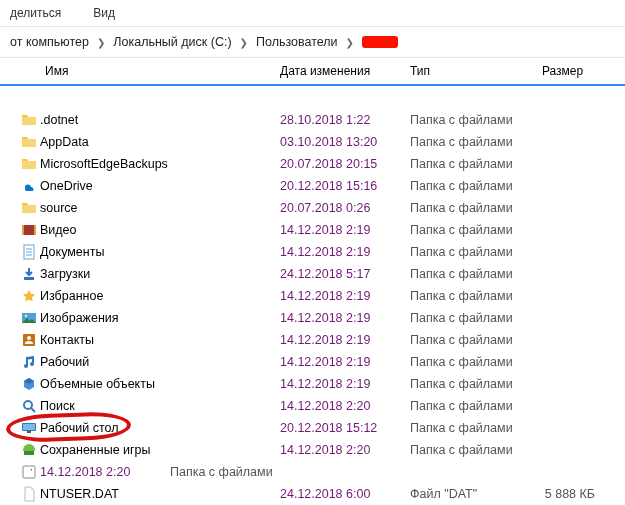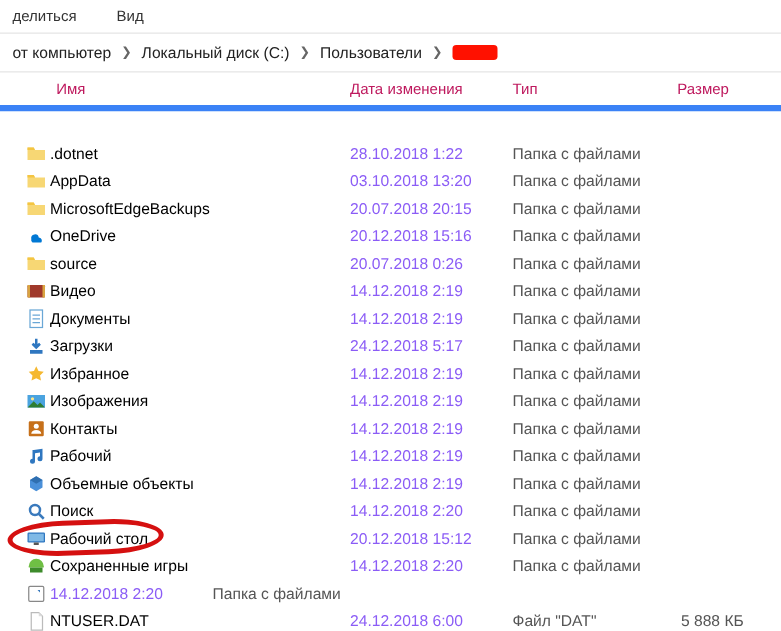--- a/index.html
+++ b/index.html
@@ -4,30 +4,30 @@
   <style>
     * { margin: 0; padding: 0; box-sizing: border-box; }
     body { font-family: "Segoe UI", Tahoma, sans-serif; font-size: 12px; background: #fff; color: #000; width: 625px; height: 505px; overflow: hidden; }
     .menubar { display: flex; gap: 32px; padding: 6px 10px; color: #333; font-size: 12px; }
     .menubar span { cursor: default; }
     .divider { height: 1px; background: #e5e5e5; }
     .breadcrumb { display: flex; align-items: center; padding: 8px 10px; font-size: 12.5px; color: #222; }
     .breadcrumb .crumb { cursor: pointer; }
     .breadcrumb .chev { margin: 0 8px; color: #666; font-size: 10px; }
     .redact { display: inline-block; width: 36px; height: 12px; background: #ff1100; border-radius: 3px; }
-    .headers { display: flex; align-items: center; padding: 6px 0 6px 45px; font-size: 12px; color: #be185d; border-bottom: 5px solid #3b82f6; }
+    .headers { display: flex; align-items: center; padding: 6px 0 6px 45px; font-size: 12px; color: #000000; border-bottom: 2px solid #3b82f6; }
     .col-name { flex: 0 0 235px; }
     .col-date { flex: 0 0 130px; }
     .col-type { flex: 0 0 120px; }
     .col-size { flex: 0 0 80px; text-align: center; padding-right: 15px; }
     .filelist { padding: 4px 0; margin-top: 19px; }
     .row { display: flex; align-items: center; height: 22px; padding-left: 18px; font-size: 12.5px; cursor: default; position: relative; }
     .icon-cell { flex: 0 0 22px; display: flex; align-items: center; justify-content: center; }
     .name-cell { flex: 0 0 240px; }
-    .date-cell { flex: 0 0 130px; color: #8b5cf6; }
+    .date-cell { flex: 0 0 130px; color: #701a75; }
     .type-cell { flex: 0 0 120px; color: #555; }
     .size-cell { flex: 0 0 80px; text-align: right; color: #555; padding-right: 15px; }
     svg.ico { width: 16px; height: 16px; display: block; }
     .circle-mark { position: absolute; left: 6px; top: -4px; width: 125px; height: 28px; border: 4px solid #d51010; border-radius: 50% / 70%; pointer-events: none; transform: rotate(-2deg); }
   </style>
 </head>
 <body>
 
 <div class="menubar">
   <span>делиться</span>

